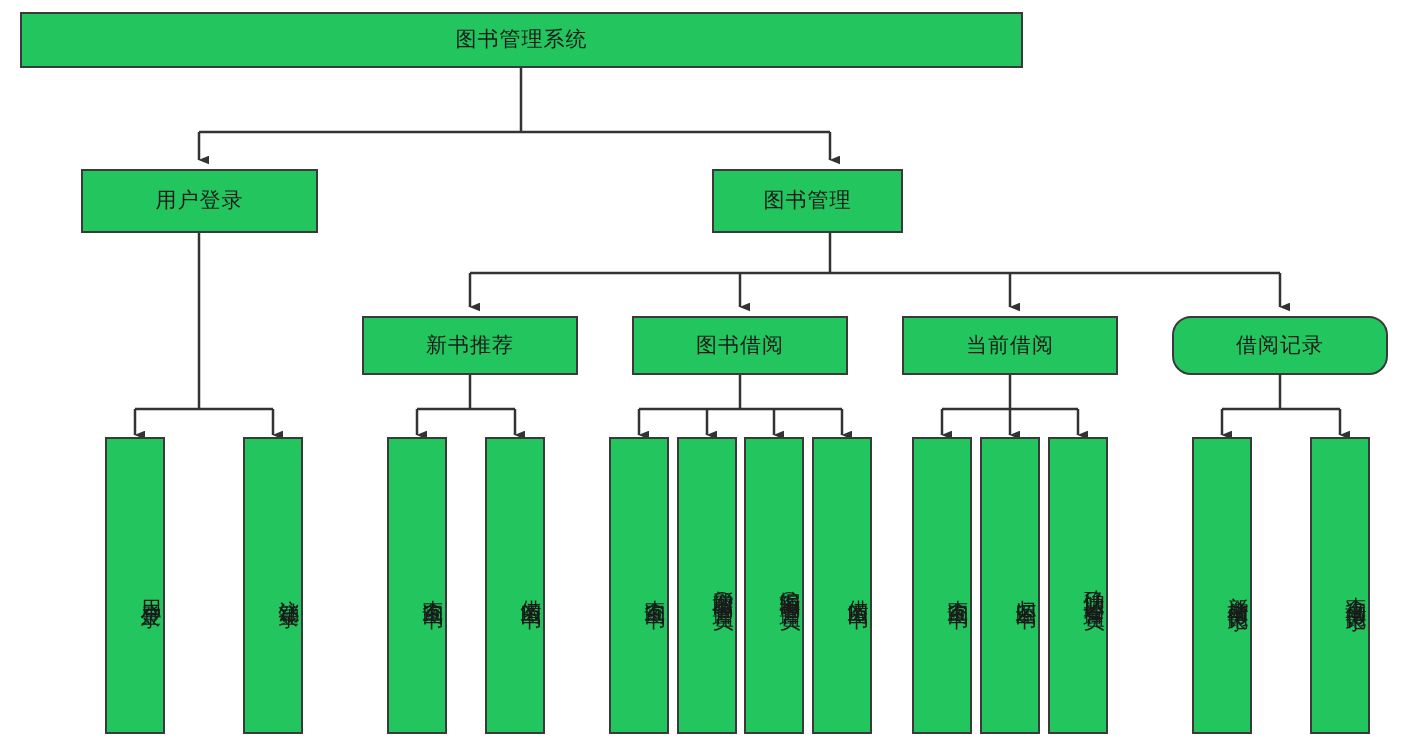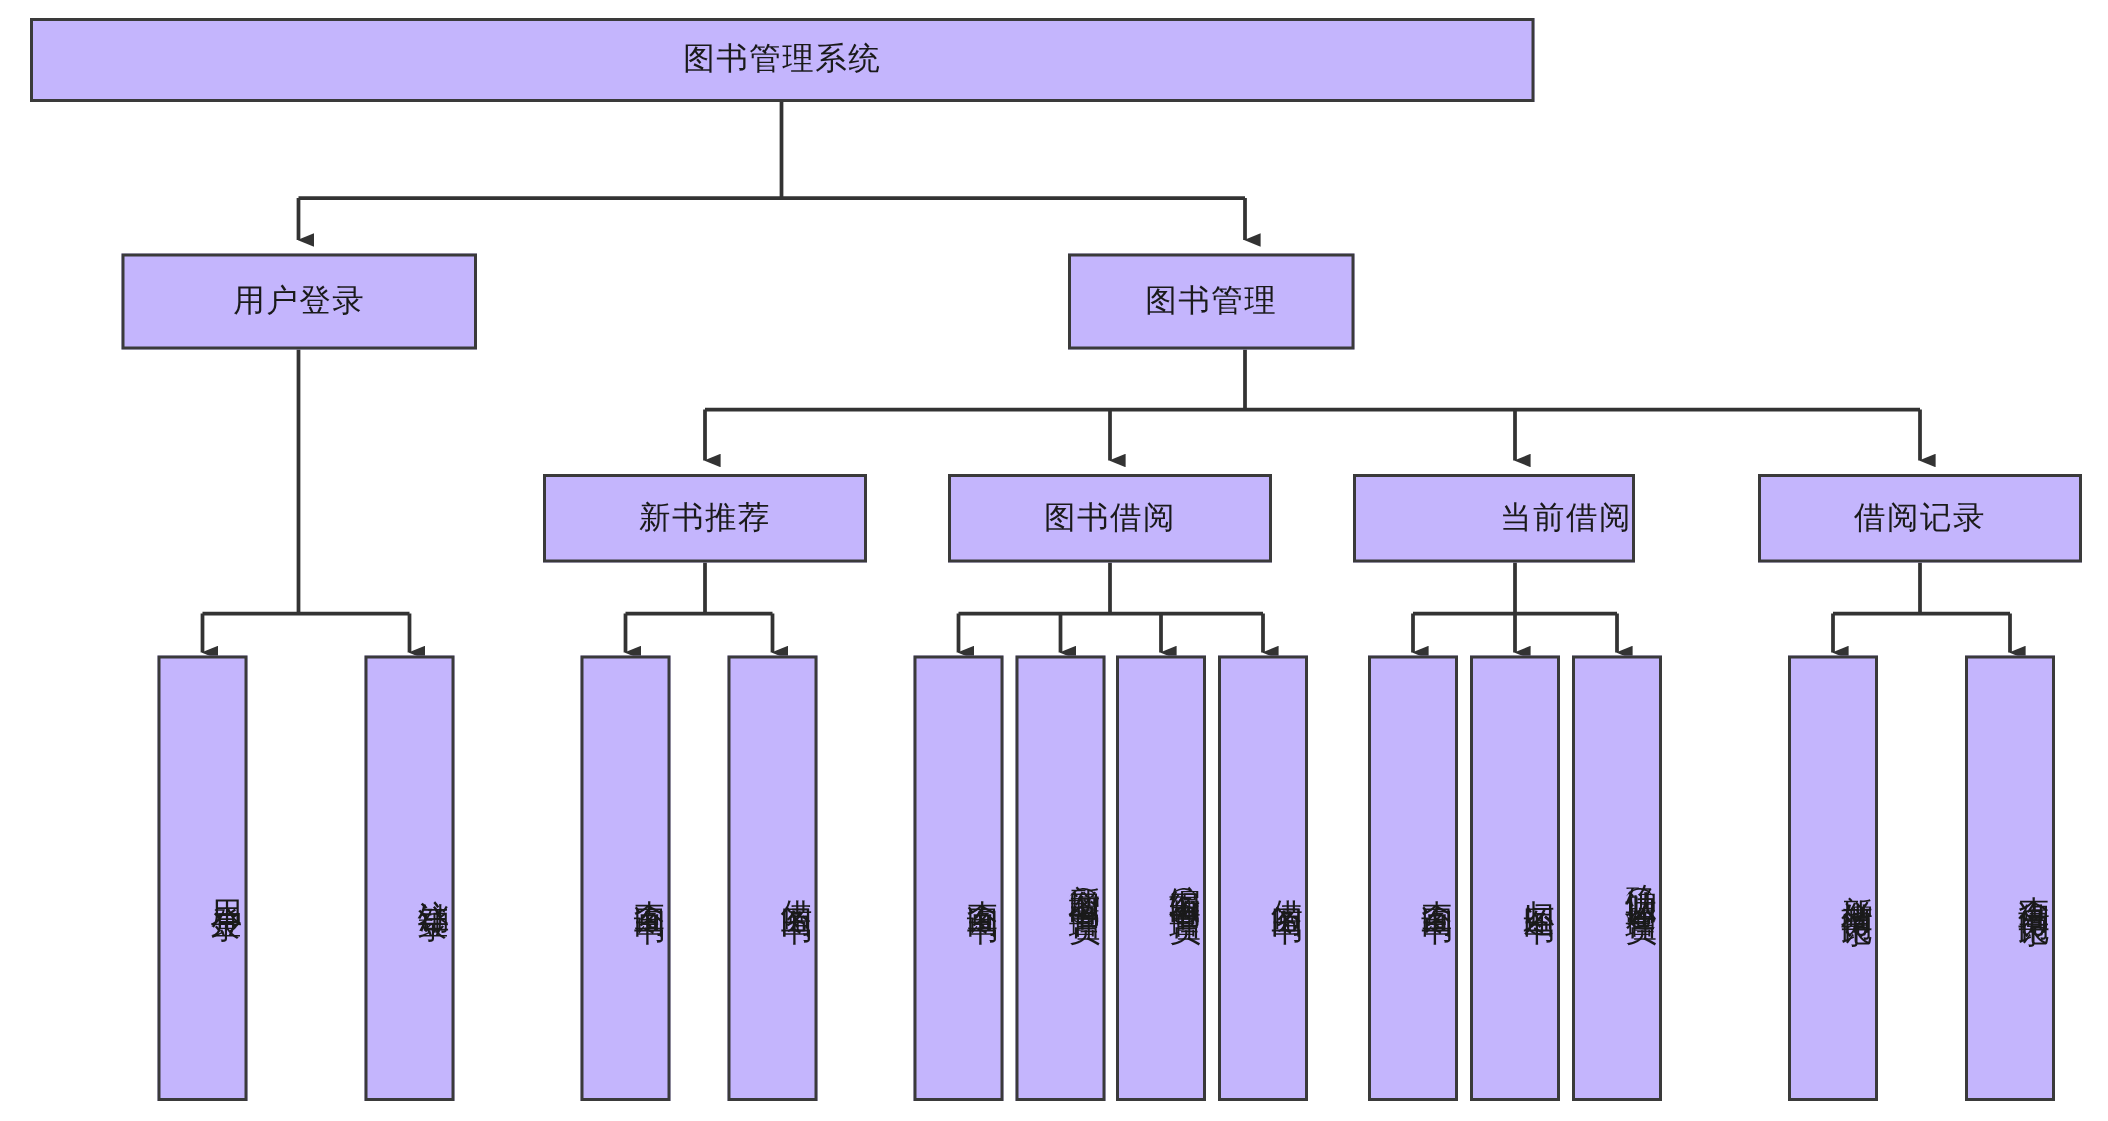--- a/index.html
+++ b/index.html
@@ -23,21 +23,21 @@
     position: absolute;
     left: 0;
     top: 0;
     width: 1405px;
     height: 747px;
   }
   .node-box {
     position: absolute;
     box-sizing: border-box;
     border: 2px solid #3a3a3a;
-    background: #c4b5fd;
+    background: #22c55e;
     display: flex;
     align-items: center;
     justify-content: center;
     color: #1a1a1a;
     overflow: hidden;
   }
   .node-horizontal {
     font-size: 21px;
     letter-spacing: 1px;
     line-height: 1.1;
@@ -135,24 +135,24 @@
   <div class="node-box node-horizontal" style="left:712px; top:169px; width:191px; height:64px;">
     <span class="node-label">图书管理</span>
   </div>
 
   <div class="node-box node-horizontal" style="left:362px; top:316px; width:216px; height:59px;">
     <span class="node-label">新书推荐</span>
   </div>
   <div class="node-box node-horizontal" style="left:632px; top:316px; width:216px; height:59px;">
     <span class="node-label">图书借阅</span>
   </div>
-  <div class="node-box node-horizontal" style="left:902px; top:316px; width:188px; height:59px;justify-content:flex-end;">
+  <div class="node-box node-horizontal" style="left:902px; top:316px; width:216px; height:59px;">
     <span class="node-label">当前借阅</span>
   </div>
-  <div class="node-box node-horizontal" style="left:1172px; top:316px; width:216px; height:59px;">
+  <div class="node-box node-horizontal" style="left:1172px; top:316px; width:216px; height:59px;border-radius:19px;">
     <span class="node-label">借阅记录</span>
   </div>
 
   <div class="node-box node-vertical" style="left:105px; top:437px; width:60px; height:297px;">
     <span class="node-label">用户登录</span>
   </div>
   <div class="node-box node-vertical" style="left:243px; top:437px; width:60px; height:297px;">
     <span class="node-label">注销登录</span>
   </div>
 

